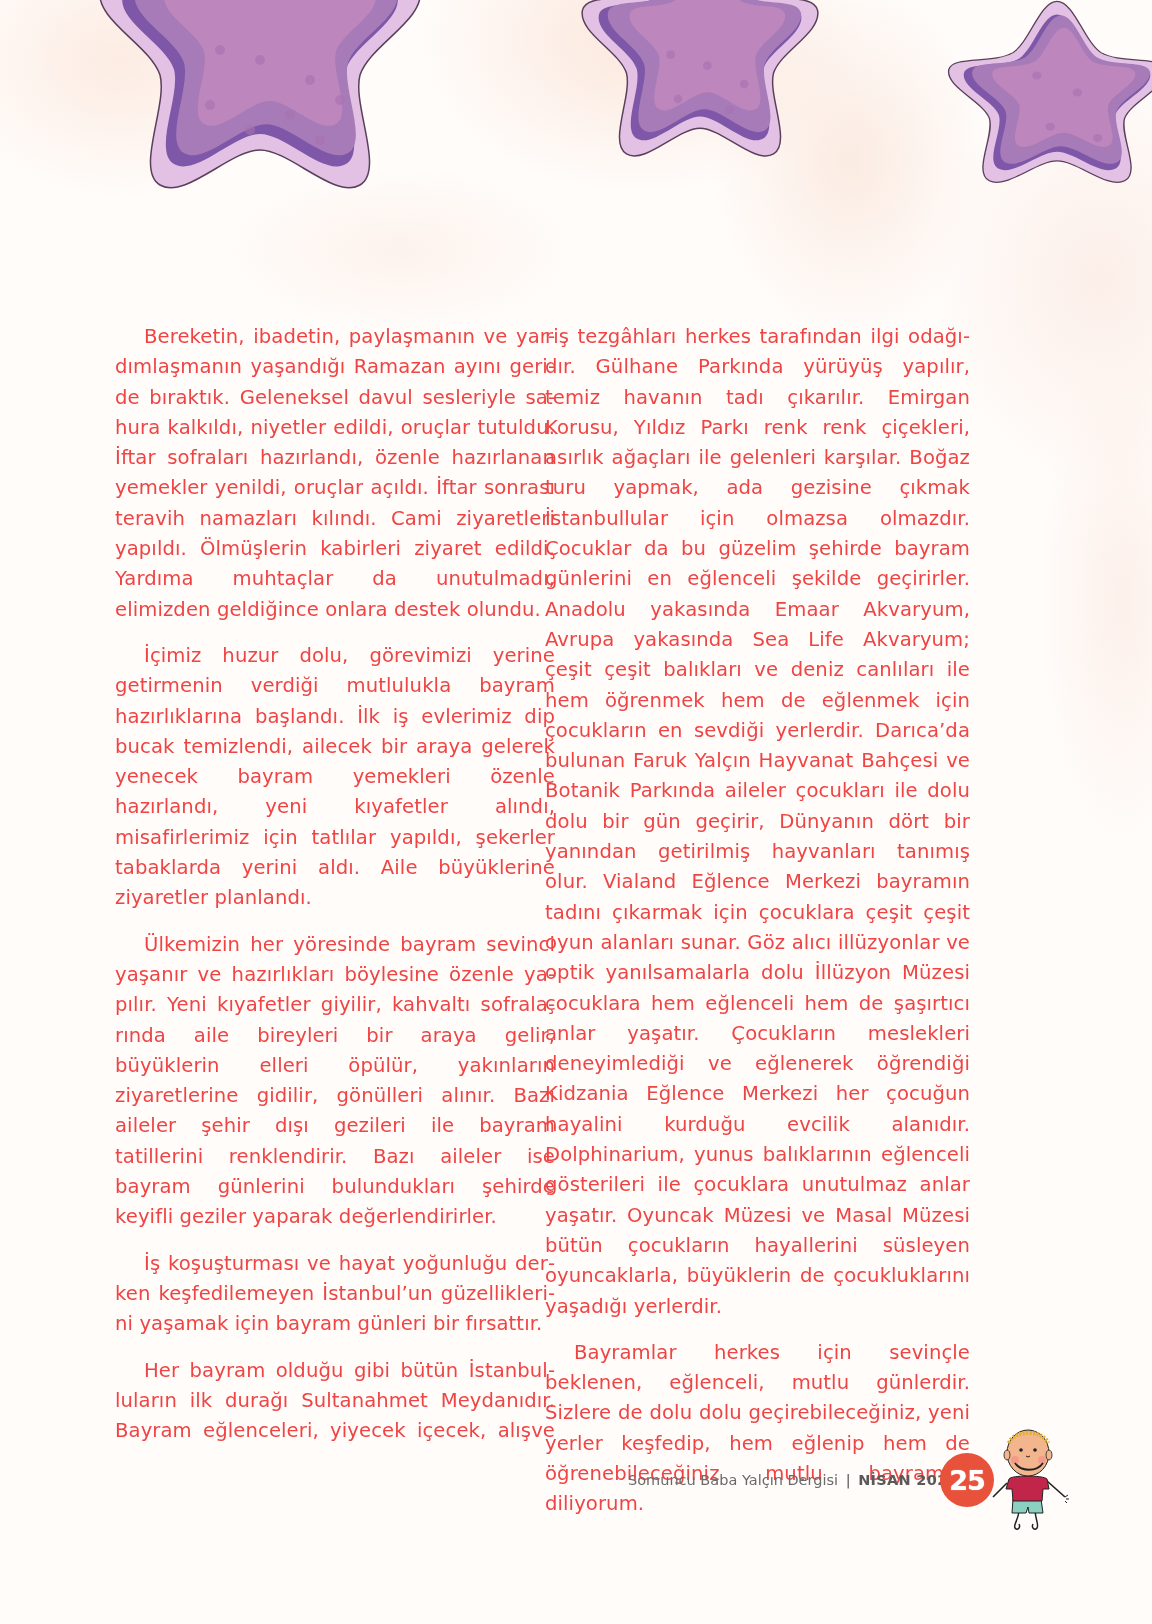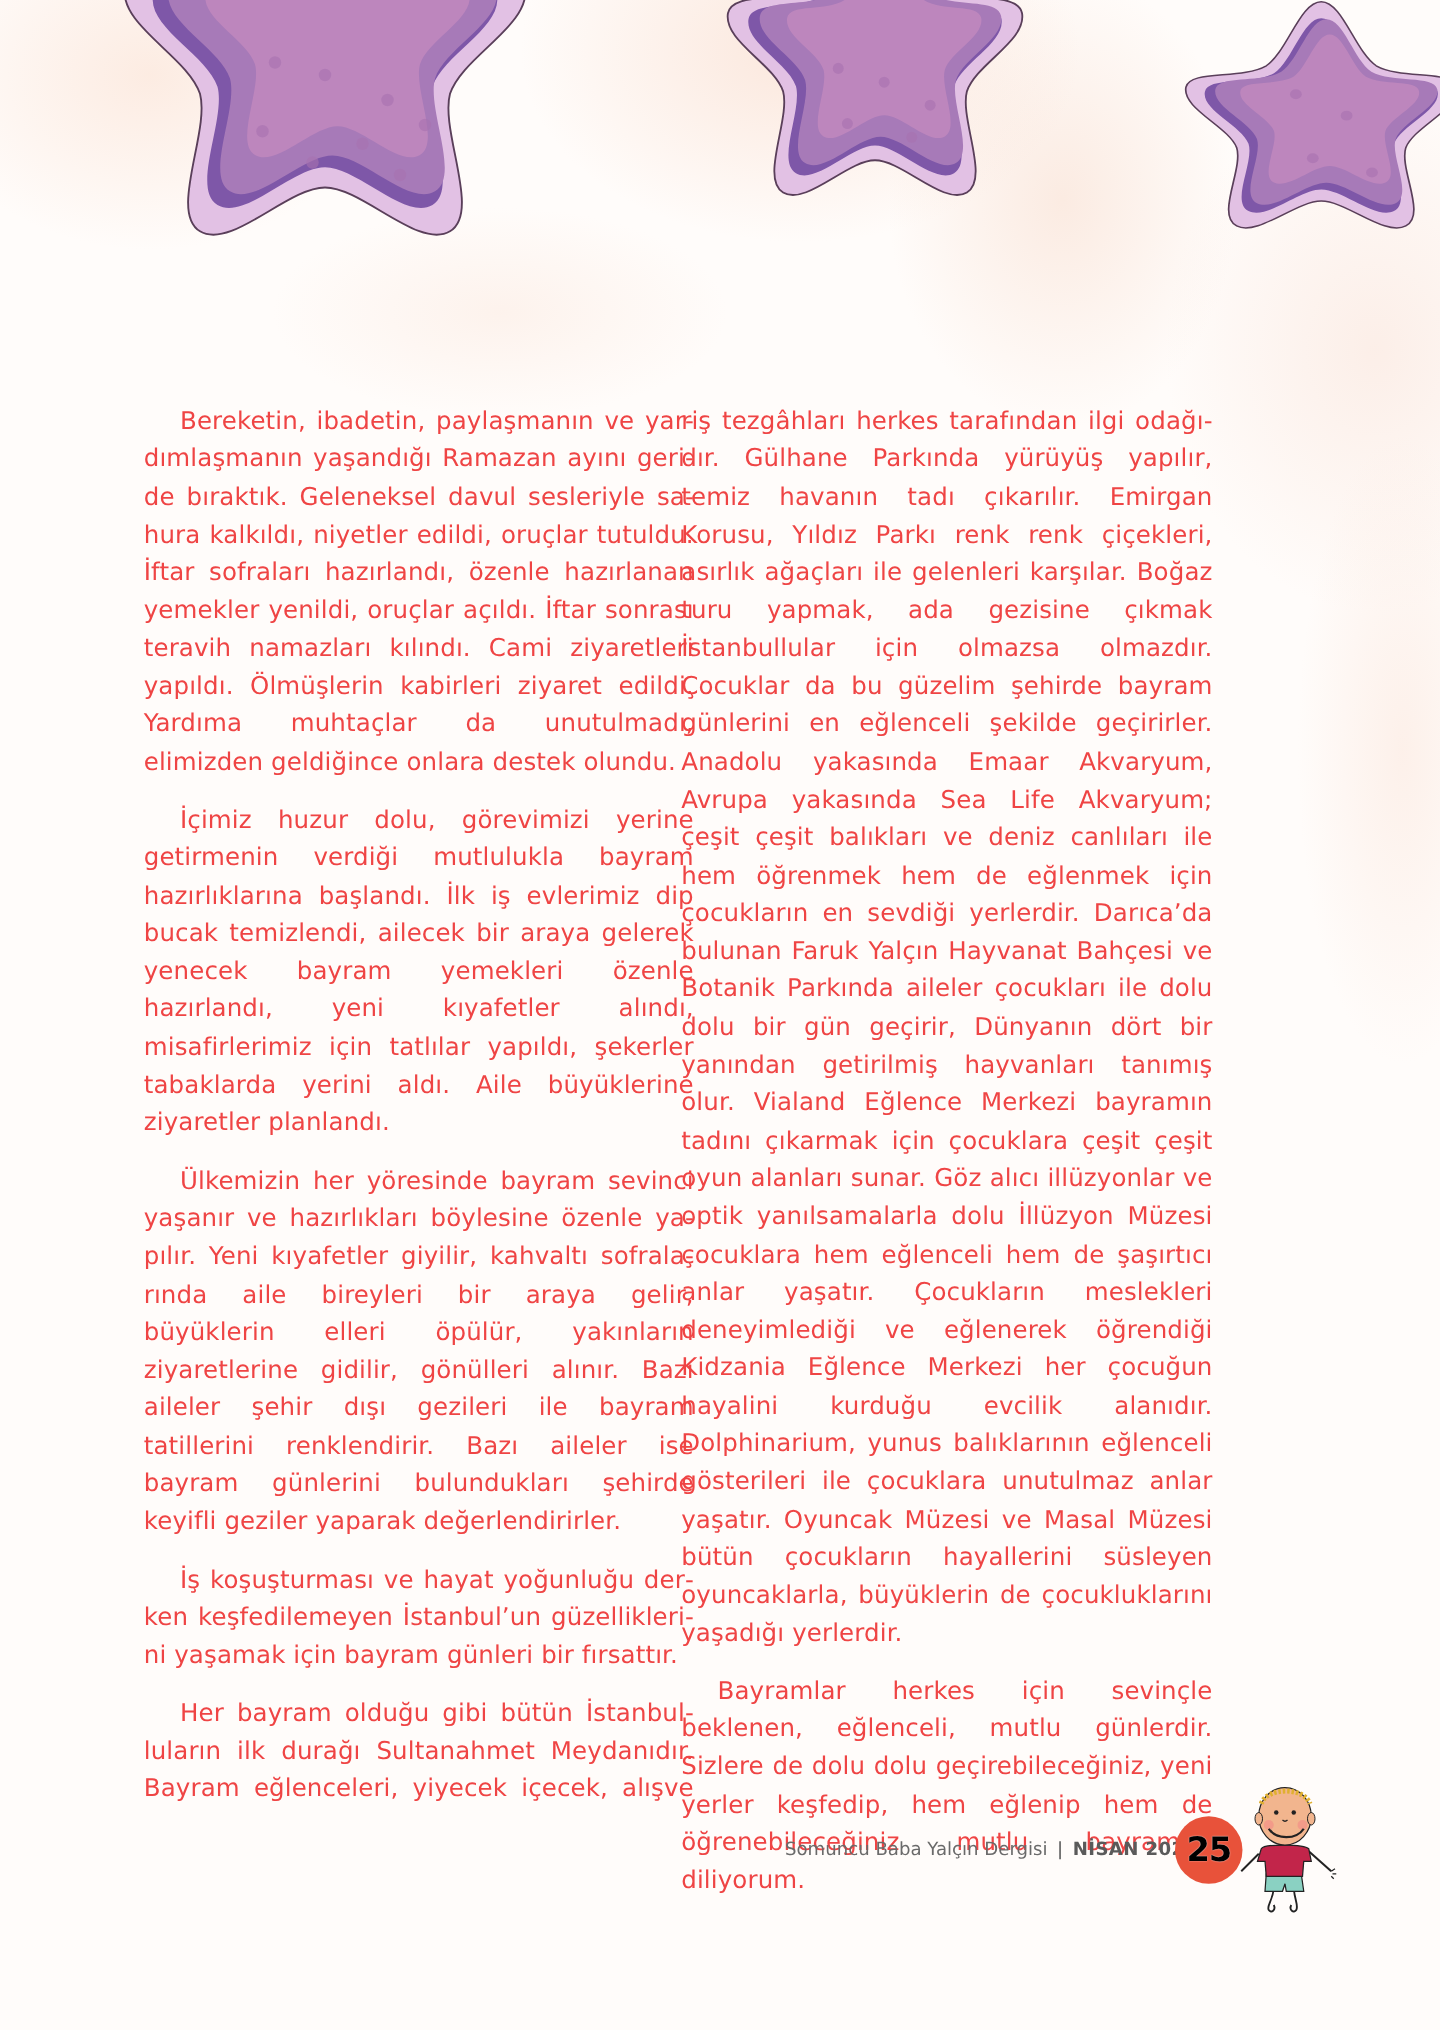--- a/index.html
+++ b/index.html
@@ -38,21 +38,21 @@
     .footer {
       position: absolute; left: 628px; top: 1472px;
       font-size: 14.5px; color: #6a6a6a; white-space: nowrap;
     }
     .footer .sep { margin: 0 3px; color: #555; }
     .footer .issue { font-weight: bold; color: #5a5a5a; letter-spacing: 0.3px; }
     .page-badge {
       position: absolute; left: 940px; top: 1453px; width: 54px; height: 54px;
       border-radius: 50%; background: #e8523a;
       display: flex; align-items: center; justify-content: center;
-      color: #000000; font-weight: bold; font-size: 27px; letter-spacing: -1px;
+      color: #ffffff; font-weight: bold; font-size: 27px; letter-spacing: -1px;
       font-family: "DejaVu Sans", sans-serif;
       text-shadow: 0 0 1px #fff;
     }
     .mascot { position: absolute; left: 985px; top: 1425px; }
   </style>
 </head>
 <body>
 
 <div class="wash"></div>
 <div class="wash-right"></div>

